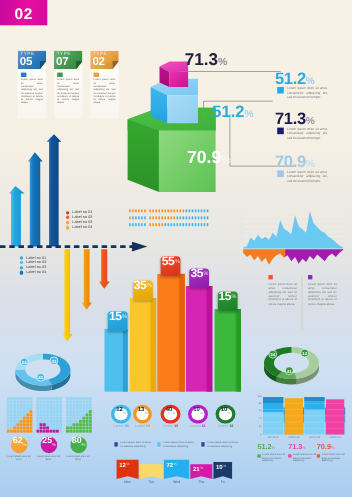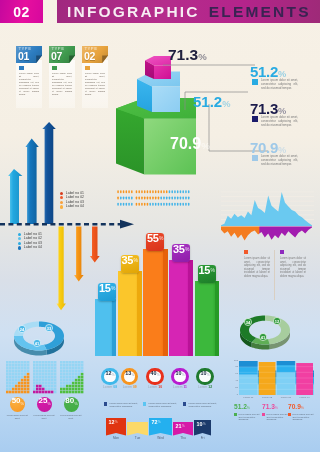--- a/index.html
+++ b/index.html
@@ -100,32 +100,28 @@
   .callout .bd{position:absolute;left:11px;top:14px;width:37px;font-size:2.9px;line-height:4.1px;color:#7a7a7a;text-align:justify;}
 </style>
 </head>
 <body>
 
 <div class="stage">
 
   <div class="hdr-num">
     <span>02</span>
   </div>
-  <div class="hdr-bar">
-    <span class="hdr-t1">INFOGRAPHIC</span>
-    <span class="hdr-t2">ELEMENTS</span>
-  </div>
 
   <div class="tag-card" style="left:16px;top:46px">
     <div class="panel"></div>
     <div class="tag-head">
       <div class="shape" style="background: linear-gradient(135deg, rgb(90, 153, 206) 0%, rgb(44, 124, 192) 55%, rgb(36, 102, 157) 100%);"></div>
       <div class="fold" style="background: rgb(27, 77, 119);"></div>
       <span class="tag-lbl" style="color: rgb(175, 205, 231);">TYPE</span>
-      <span class="tag-val">01</span>
+      <span class="tag-val">05</span>
     </div>
     <div class="tag-sq" style="background: rgb(44, 124, 192);"></div>
     <div class="tag-body">Lorem ipsum dolor sit amet, consectetur adipiscing elit, sed do eiusmod tempor incididunt ut labore et dolore magna aliqua.</div>
   </div>
   <div class="tag-card" style="left:49px;top:46px">
     <div class="panel"></div>
     <div class="tag-head">
       <div class="shape" style="background: linear-gradient(135deg, rgb(105, 176, 117) 0%, rgb(63, 154, 78) 55%, rgb(52, 126, 64) 100%);"></div>
       <div class="fold" style="background: rgb(39, 95, 48);"></div>
       <span class="tag-lbl" style="color: rgb(182, 217, 188);">TYPE</span>
@@ -462,21 +458,21 @@
         <rect x="20.79" y="8.91" width="2.62" height="2.62" fill="#6ecff5" fill-opacity=".55"></rect>
         <rect x="20.79" y="11.88" width="2.62" height="2.62" fill="#f7941e" fill-opacity="1"></rect>
         <rect x="20.79" y="14.85" width="2.62" height="2.62" fill="#f7941e" fill-opacity="1"></rect>
         <rect x="20.79" y="17.82" width="2.62" height="2.62" fill="#f7941e" fill-opacity="1"></rect>
         <rect x="20.79" y="20.79" width="2.62" height="2.62" fill="#f7941e" fill-opacity="1"></rect>
         <rect x="20.79" y="23.76" width="2.62" height="2.62" fill="#f7941e" fill-opacity="1"></rect>
         <rect x="20.79" y="26.73" width="2.62" height="2.62" fill="#f7941e" fill-opacity="1"></rect>
         <rect x="20.79" y="29.70" width="2.62" height="2.62" fill="#f7941e" fill-opacity="1"></rect>
       </svg>
       <div class="gcircle" style="left: 10.4px; top: 397px; width: 15px; height: 15px; background: radial-gradient(circle at 35% 30%, rgb(251, 176, 64), rgb(247, 148, 30));">
-        <b>50</b>
+        <b>62</b>
         <i>%</i>
       </div>
       <div class="gcap" style="left: 4.2px; top: 414px; width: 26px;">Lorem ipsum dolor sit amet</div>
       <svg class="abs" width="23.76" height="32.67" viewBox="0 0 23.76 32.67" style="left: 33px; top: 361.3px;">
         <rect x="0.00" y="0.00" width="2.62" height="2.62" fill="#6ecff5" fill-opacity=".55"></rect>
         <rect x="0.00" y="2.97" width="2.62" height="2.62" fill="#6ecff5" fill-opacity=".55"></rect>
         <rect x="0.00" y="5.94" width="2.62" height="2.62" fill="#6ecff5" fill-opacity=".55"></rect>
         <rect x="0.00" y="8.91" width="2.62" height="2.62" fill="#6ecff5" fill-opacity=".55"></rect>
         <rect x="0.00" y="11.88" width="2.62" height="2.62" fill="#6ecff5" fill-opacity=".55"></rect>
         <rect x="0.00" y="14.85" width="2.62" height="2.62" fill="#6ecff5" fill-opacity=".55"></rect>

